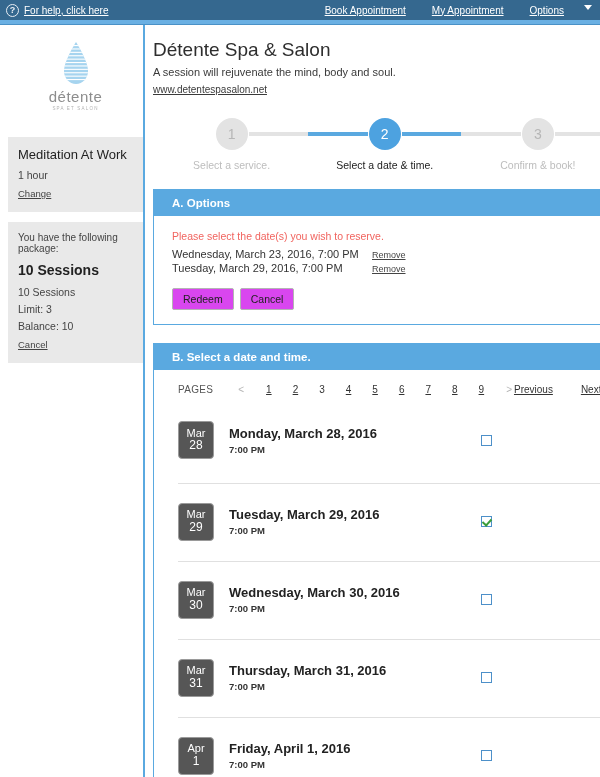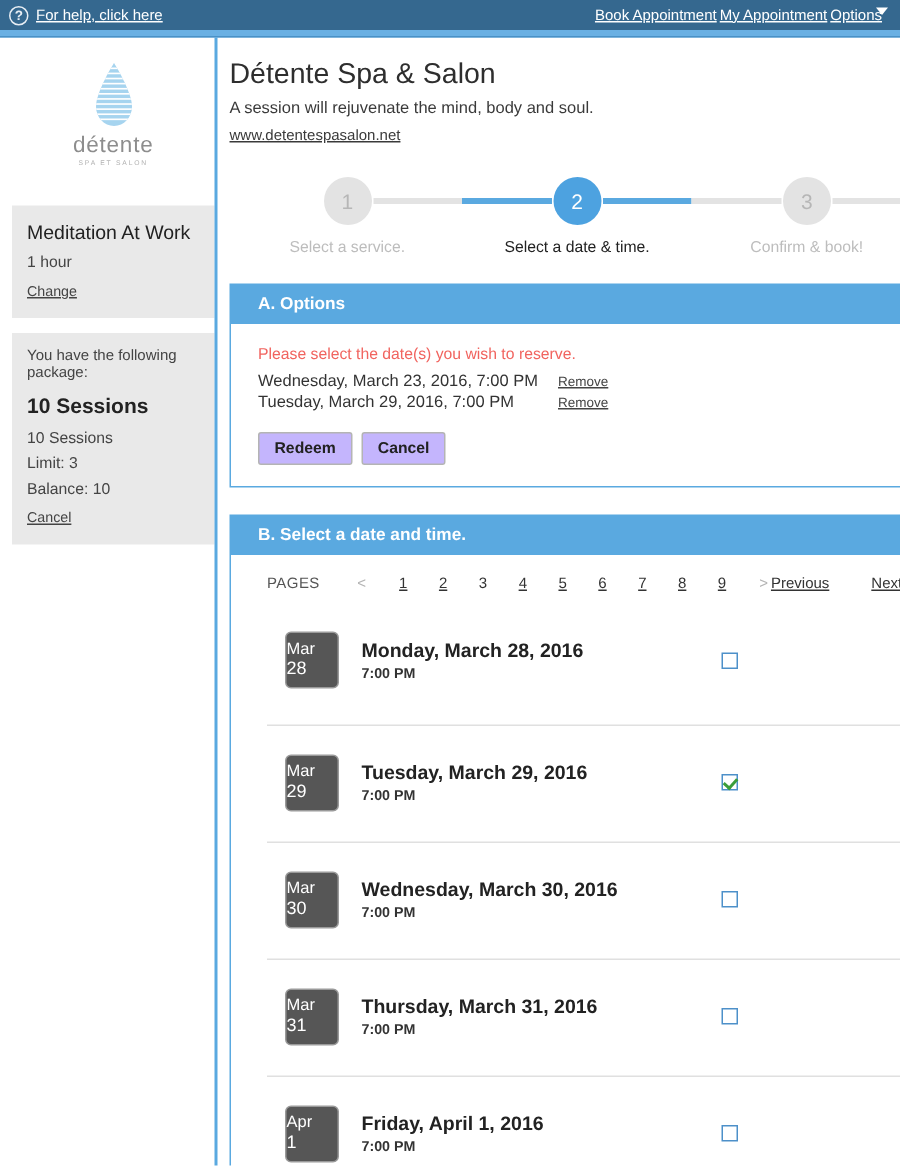--- a/index.html
+++ b/index.html
@@ -39,21 +39,21 @@
     line-height:1;
     flex:0 0 auto;
   }
   .toplink {
     color:#ffffff;
     font-size:10px;
     text-decoration:underline;
     white-space:nowrap;
     cursor:pointer;
   }
-  .topnav { display:flex; align-items:flex-start; gap:2px; }
+  .topnav { display:flex; align-items:flex-start; gap:26px; }
   .caret {
     width:0; height:0;
     border-left:4px solid transparent;
     border-right:4px solid transparent;
     border-top:5px solid #ffffff;
     display:inline-block;
     margin-left:-6px;
   }
 
   
@@ -165,24 +165,24 @@
   }
   .card-body { padding:14px 16px 14px 18px; }
 
   .notice { color:#f1645f; font-size:10.5px; margin:0 0 6px 0; }
   .res-row { display:flex; align-items:baseline; margin-bottom:2px; }
   .res-date { font-size:11px; color:#333; width:200px; }
   .res-remove { font-size:9px; color:#444; text-decoration:underline; cursor:pointer; }
 
   .btnrow { margin-top:14px; display:flex; gap:6px; }
   .btn {
-    background:#c4b5fd;
+    background:#d946ef;
     border:1px solid #b4b4b4;
     border-radius:2px;
-    font-size:10.5px; font-weight:bold; color:#222;
+    font-size:10.5px; font-weight:normal; color:#222;
     padding:4px 10px;
     cursor:pointer;
     font-family:"Liberation Sans", sans-serif;
   }
 
   
   .pagesbar {
     display:flex; align-items:center; justify-content:space-between;
     padding:14px 14px 10px 24px;
   }
@@ -203,24 +203,23 @@
     min-height:78px;
   }
   .slot:first-child { border-top:none; padding-top:6px; }
   .date-badge {
     width:36px; height:38px;
     background:#565656;
     border:1px solid #9a9a9a;
     border-radius:4px;
     color:#ffffff;
     display:flex; flex-direction:column;
-    align-items:flex-start; justify-content:center;
+    align-items:center; justify-content:center;
     flex:0 0 auto;
     line-height:1.15;
-    margin-left:12px;
   }
   .date-badge .m { font-size:11px; }
   .date-badge .d { font-size:12px; }
   .slot-info { flex:1 1 auto; padding-left:15px; }
   .slot-title { font-size:13px; font-weight:bold; color:#222; margin:0 0 3px 0; }
   .slot-time { font-size:9.5px; font-weight:bold; color:#333; margin:0; }
   .slot-check { width:120px; display:flex; }
   .cbox {
     width:11px; height:11px;
     border:1px solid #4d90c9;

